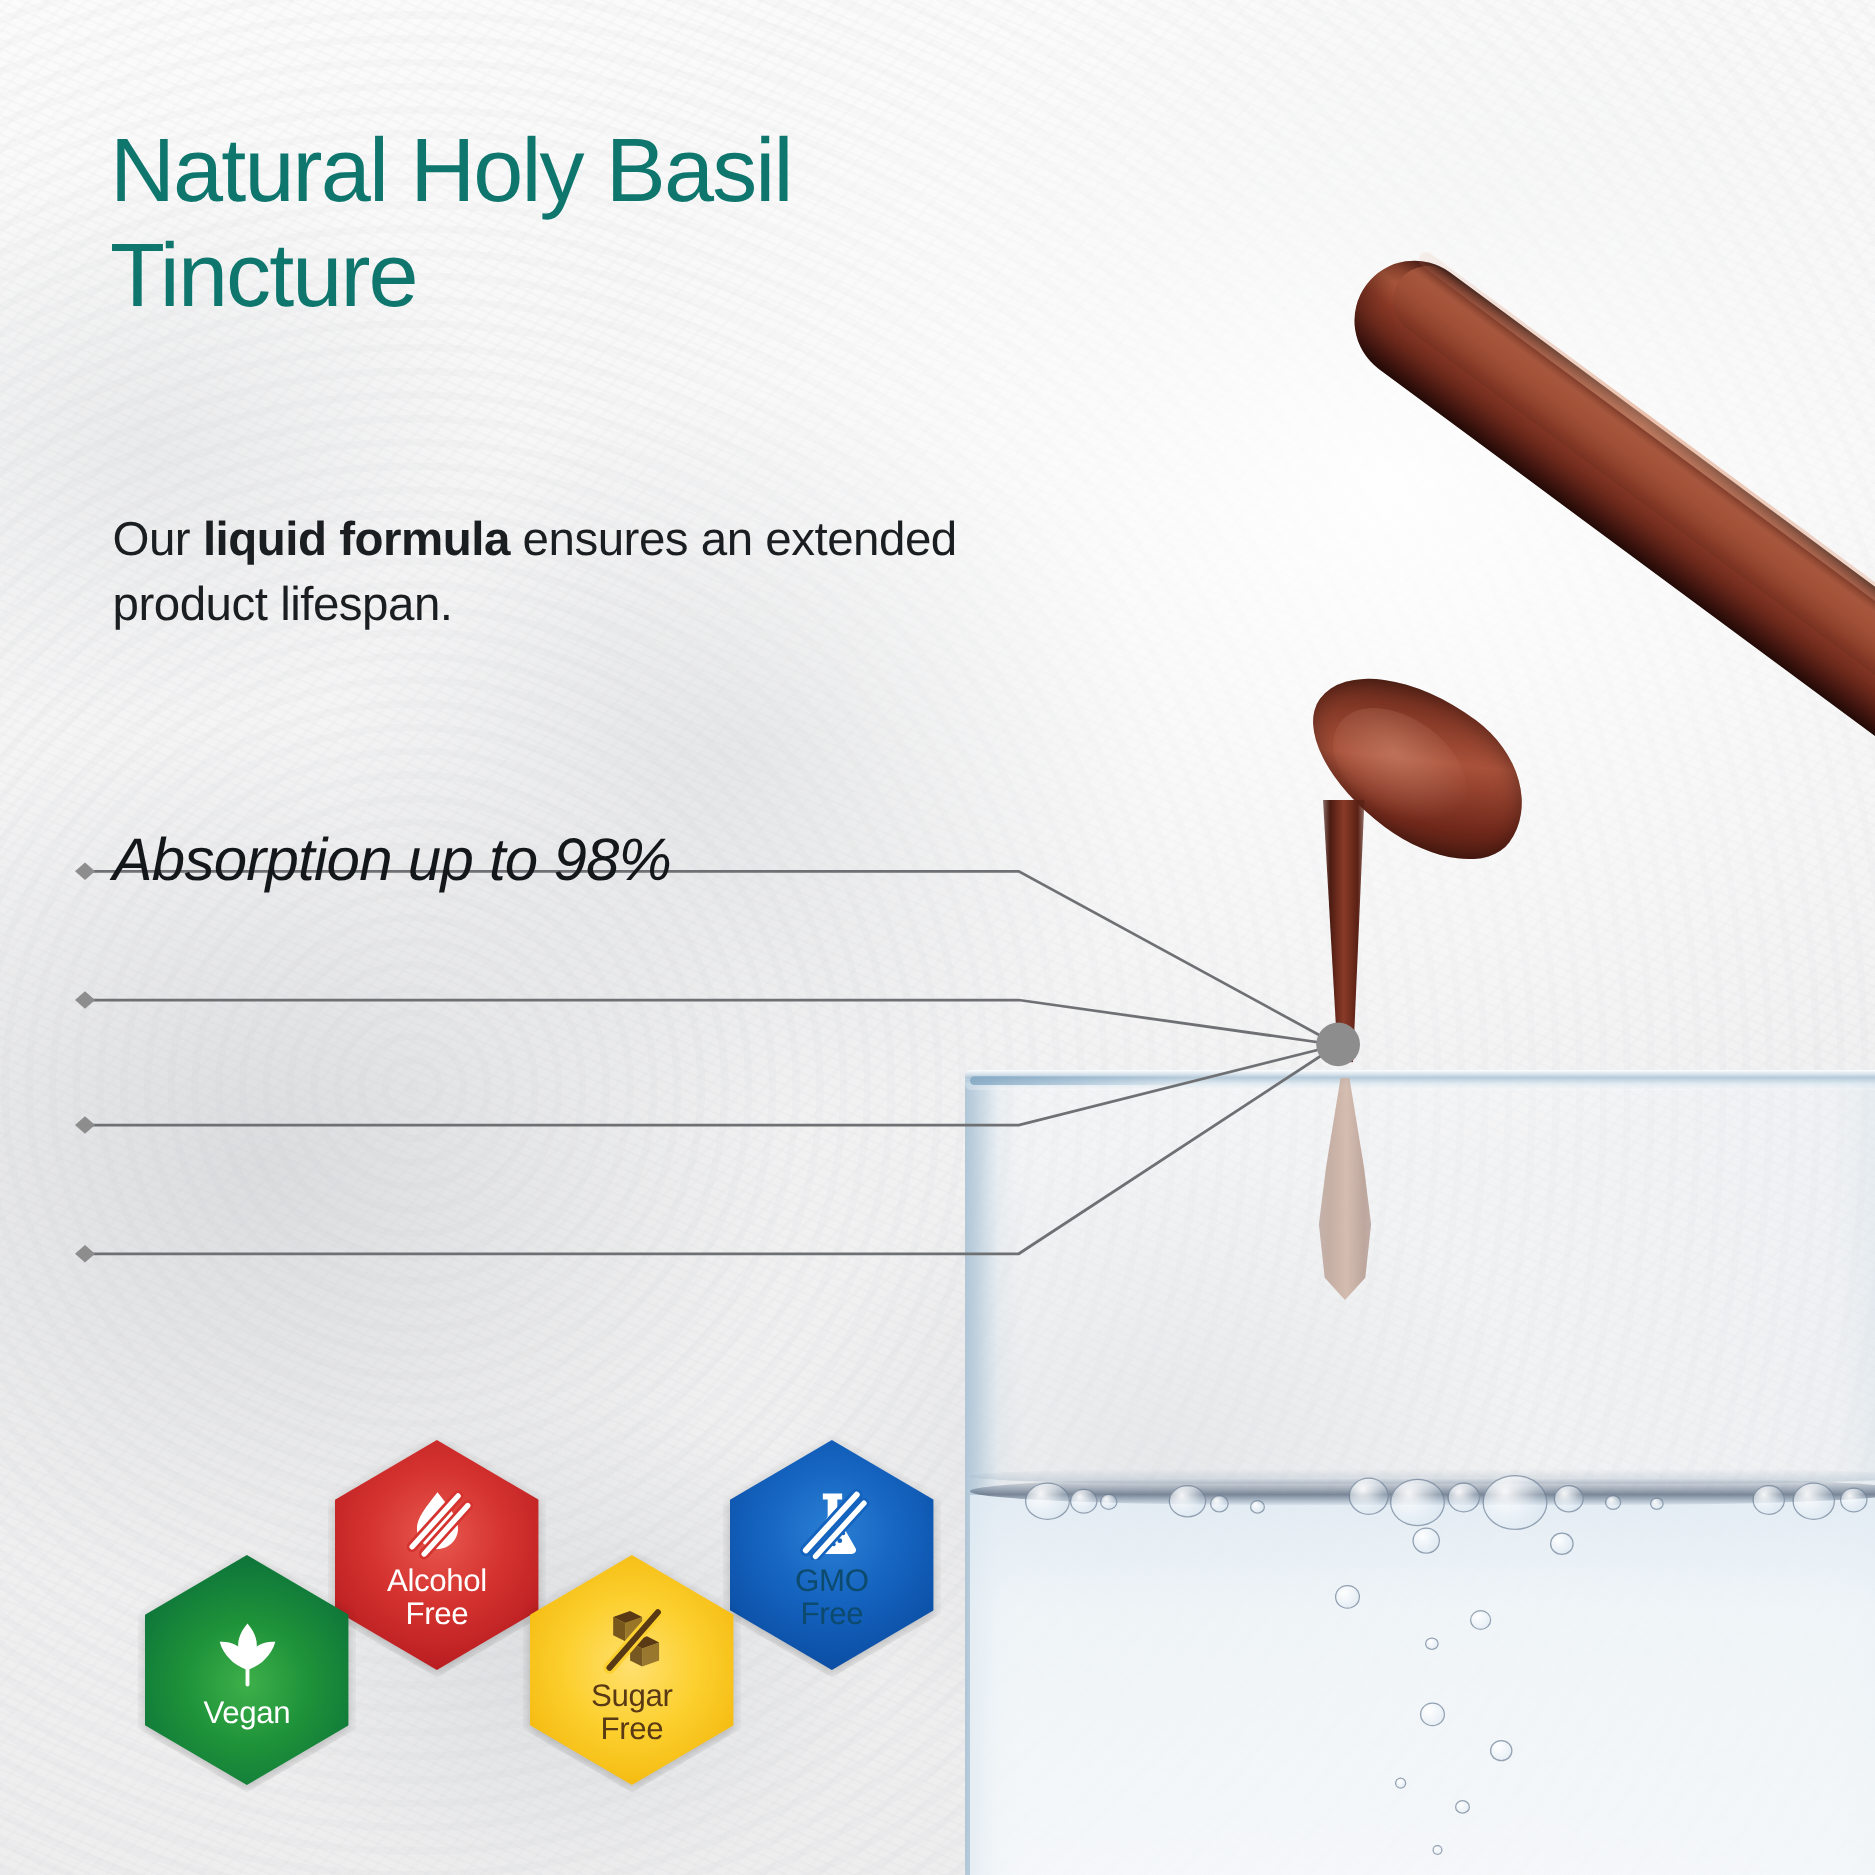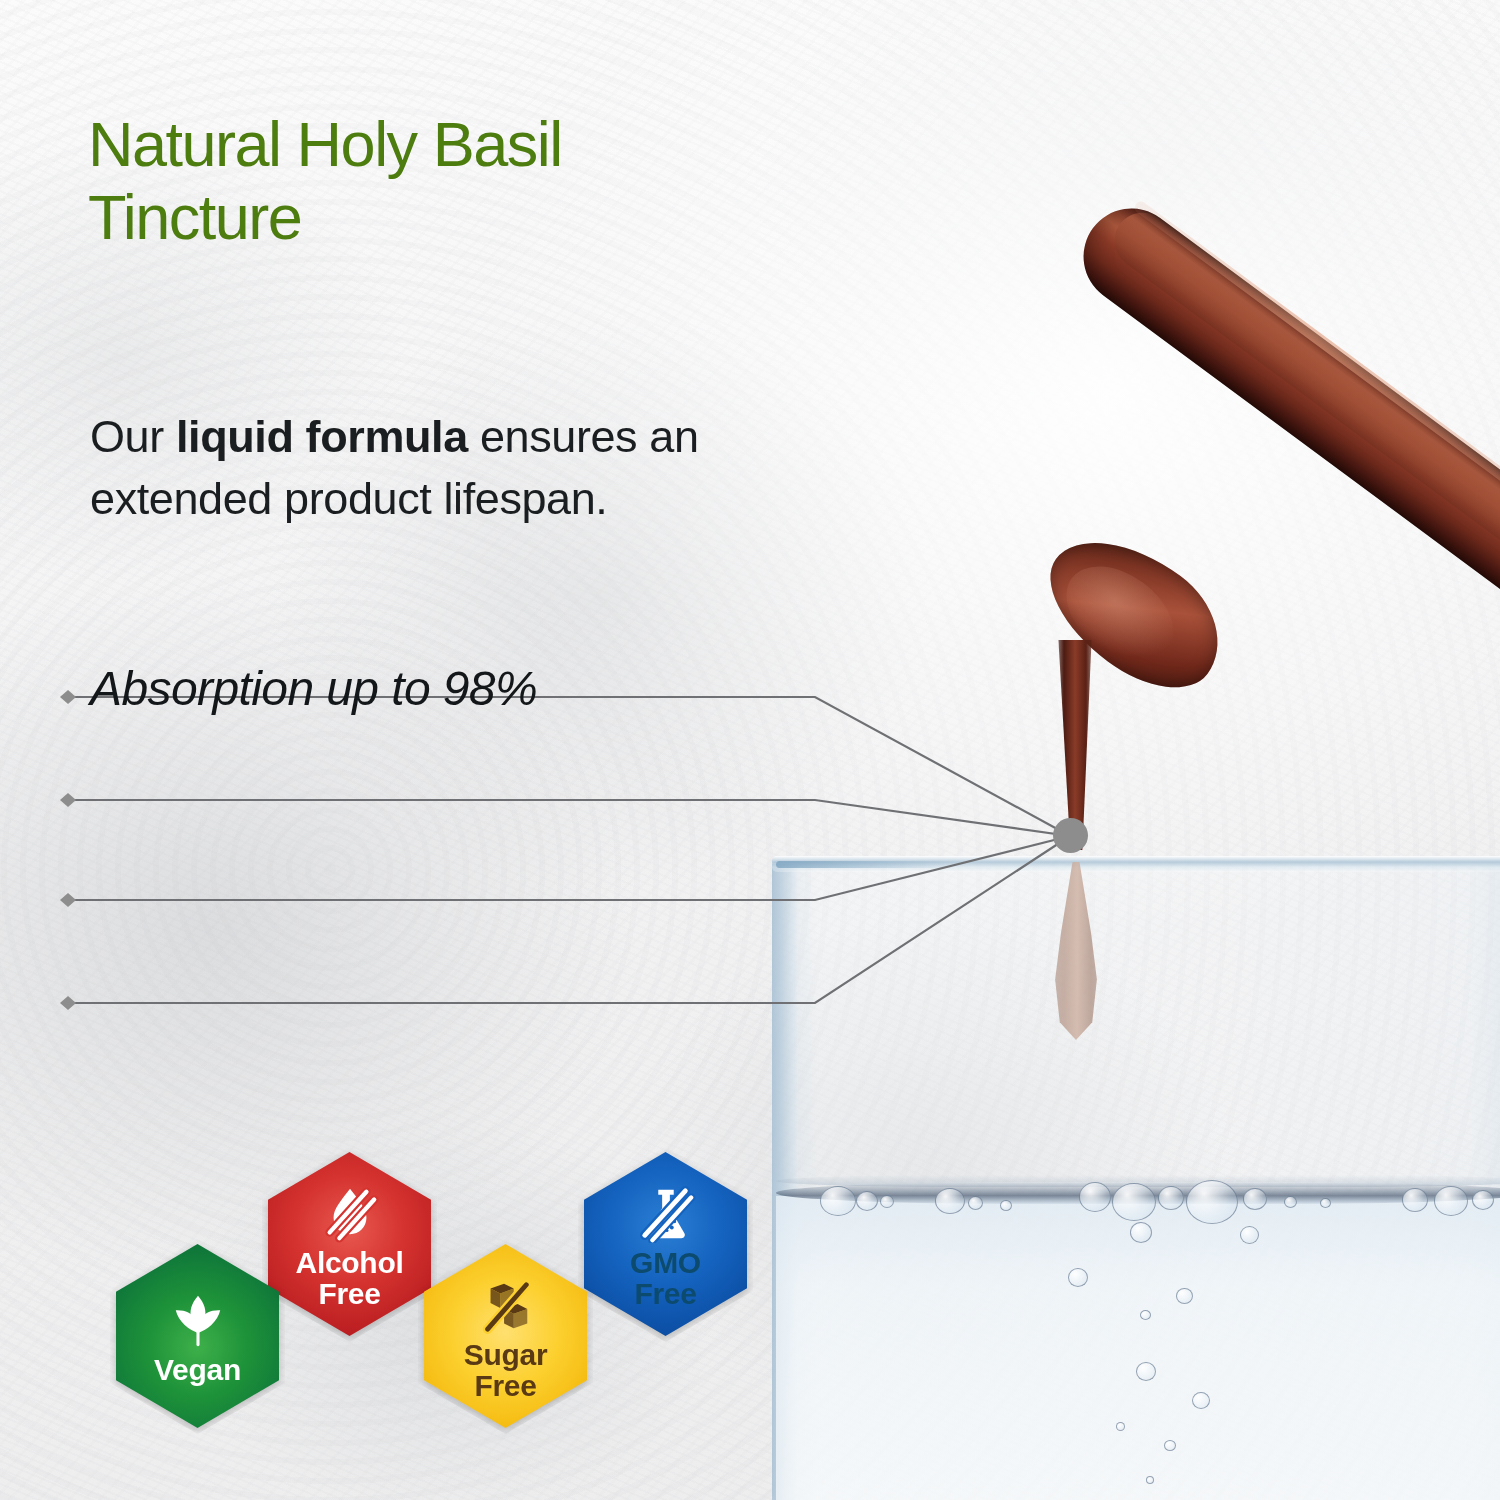--- a/index.html
+++ b/index.html
@@ -40,35 +40,35 @@
       repeating-radial-gradient(circle at 22% 58%, rgba(190,192,195,.12) 0 6px, rgba(255,255,255,0) 6px 19px);
   }
   .bg-wash {
     position: absolute; inset: 0;
     background: radial-gradient(ellipse 62% 52% at 74% 26%, rgba(255,255,255,.92) 0%, rgba(255,255,255,0) 70%);
   }
 
   
   .title {
     position: absolute;
-    left: 88px; top: 108px;
+    left: 88px; top: 96px;
     width: 1020px;
-    font-size: 63px;
+    font-size: 72px;
     line-height: 1.16;
     font-weight: 400;
     letter-spacing: -1.5px;
-    color: #4d7c0f;
+    color: #0f766e;
     white-space: pre-line;
   }
 
   .subtitle {
     position: absolute;
     left: 90px; top: 406px;
     width: 790px;
-    font-size: 45px;
+    font-size: 38px;
     line-height: 1.38;
     font-weight: 400;
     letter-spacing: -0.4px;
     color: #1b1e20;
   }
   .subtitle b { font-weight: 700; }
 
   
   .feature-label {
     position: absolute;
@@ -263,22 +263,22 @@
     display: flex;
     flex-direction: column;
     align-items: center;
     justify-content: center;
     width: 100%;
     height: 100%;
     padding-top: 6px;
   }
   .badge-icon { width: 62px; height: 58px; margin-bottom: 4px; }
   .badge-text {
-    font-size: 30px;
-    font-weight: 700;
+    font-size: 25px;
+    font-weight: 400;
     line-height: 1.04;
     letter-spacing: -0.3px;
     white-space: pre-line;
   }
 
   .badge.vegan      { left: 110px; top: 1238px; }
   .badge.alcohol    { left: 262px; top: 1146px; }
   .badge.sugar      { left: 418px; top: 1238px; }
   .badge.gmo        { left: 578px; top: 1146px; }
 

